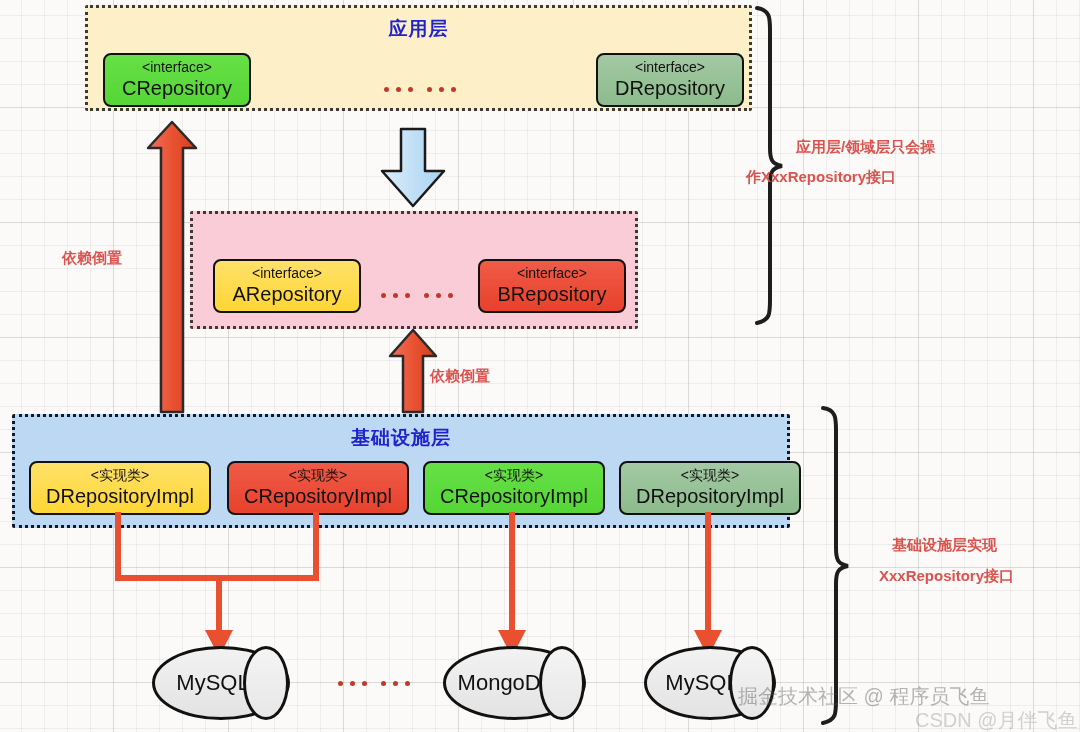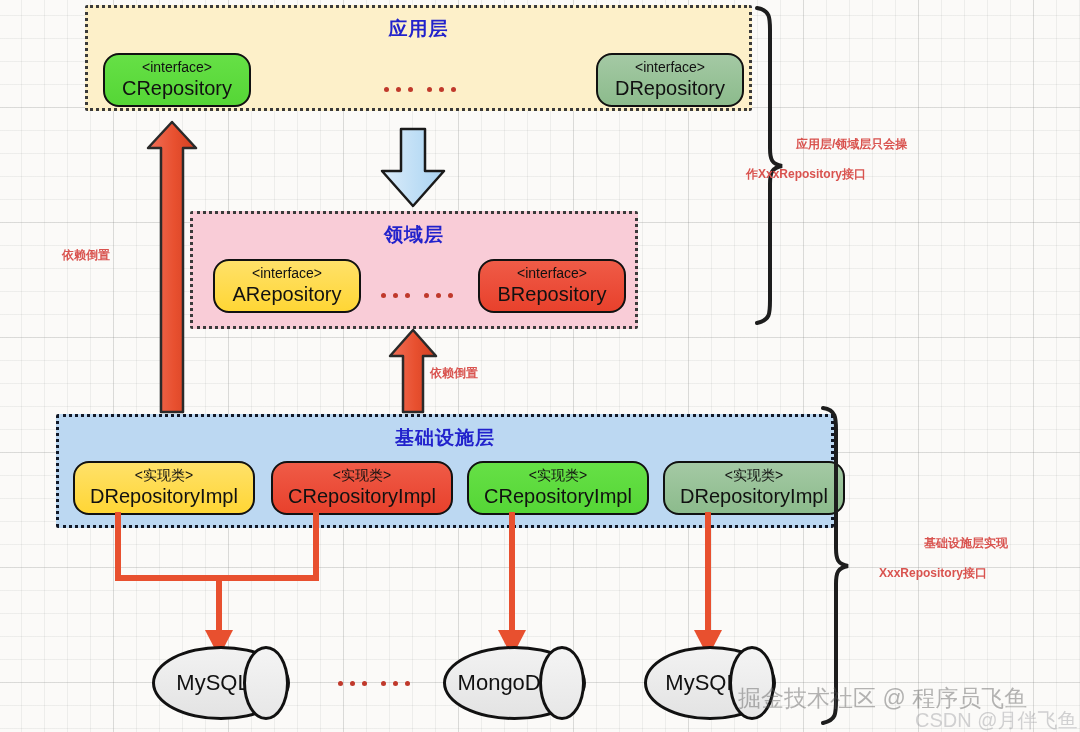--- a/index.html
+++ b/index.html
@@ -30,57 +30,57 @@
   .app-layer{
     left:85px;top:5px;width:667px;height:106px;
     background:#fdf0c9;border:3px dotted #3a3a3a;border-radius:2px;
   }
   .domain-layer{
     left:190px;top:211px;width:448px;height:118px;
     background:#f9ccd7;border:3px dotted #3a3a3a;border-radius:2px;
   }
   .infra-layer{
     left:12px;top:414px;width:778px;height:114px;
-    background:#bcd8f2;border:3px dotted #111827;border-radius:2px;margin-left:44px;
+    background:#bcd8f2;border:3px dotted #111827;border-radius:2px;
   }
   .node{
     position:absolute;box-sizing:border-box;
-    border:2.5px solid #111;border-radius:16px;
+    border:2.5px solid #111;border-radius:8px;
     display:flex;flex-direction:column;align-items:center;justify-content:center;
     font-size:15px;color:#111;line-height:1.25;text-align:right;
   }
   .node .l1{font-size:14px;}
   .node .l2{font-size:20px;}
   .green-bright{background:linear-gradient(#66e046,#55d636);}
   .green-sage{background:linear-gradient(#a4c9a4,#8cbb8c);}
   .yellow{background:linear-gradient(#ffe169,#ffd635);}
   .red{background:linear-gradient(#ef5b47,#e8412c);}
   .dots{
     position:absolute;display:flex;gap:14px;align-items:center;
   }
   .dotgrp{display:flex;gap:7px;}
   .dot{width:5px;height:5px;border-radius:50%;background:#c0392b;}
   .note{
-    position:absolute;color:#d9534f;font-weight:bold;font-size:12px;
+    position:absolute;color:#d9534f;font-weight:bold;font-size:15px;
     line-height:1.45;white-space:nowrap;
   }
   .db{
     position:absolute;box-sizing:border-box;
     background:linear-gradient(#f2f2f2,#e3e3e3);
     border:3px solid #111;border-radius:50%/50%;
     display:flex;align-items:center;justify-content:center;
   }
   .db span{font-size:22px;color:#111;margin-right:16px;}
   .db::after{
     content:"";position:absolute;right:-2px;top:-3px;bottom:-3px;
     width:40px;border:3px solid #111;border-radius:50%;
     background:linear-gradient(#f4f4f4,#e7e7e7);
   }
   .watermark{
-    position:absolute;color:rgba(90,90,90,.45);font-size:23px;white-space:nowrap;text-align:right;
+    position:absolute;color:rgba(90,90,90,.45);font-size:20px;white-space:nowrap;text-align:right;
   }
   .watermark2{
     position:absolute;color:rgba(140,140,145,.38);font-size:20px;white-space:nowrap;
   }
   svg.overlay{position:absolute;inset:0;width:1080px;height:732px;pointer-events:none;}
 </style>
 </head>
 <body>
 
 <div id="grid"></div>
@@ -106,21 +106,20 @@
       </div>
     <div class="dotgrp">
         <i class="dot"></i>
         <i class="dot"></i>
         <i class="dot"></i>
       </div>
   </div>
 </div>
 
 <div class="layer domain-layer">
-  <div class="layer-title">领域层</div>
 
   <div class="node yellow" style="left:20px;top:45px;width:148px;height:54px;">
     <div class="l1">&lt;interface&gt;</div>
     <div class="l2">ARepository</div>
   </div>
 
   <div class="node red" style="left:285px;top:45px;width:148px;height:54px;">
     <div class="l1">&lt;interface&gt;</div>
     <div class="l2">BRepository</div>
   </div>
@@ -215,21 +214,21 @@
              C838,568 836,572 836,584 L836,700 C836,714 836,720 823,723"></path>
   </g>
 </svg>
 
 <div class="note" style="left:62px;top:247px;">依赖倒置</div>
 <div class="note" style="left:430px;top:365px;">依赖倒置</div>
 
 <div class="note" style="left:796px;top:136px;">应用层/领域层只会操</div>
 <div class="note" style="left:746px;top:166px;">作XxxRepository接口</div>
 
-<div class="note" style="left:924px;top:535px;">基础设施层实现</div>
+<div class="note" style="left:892px;top:535px;font-family:Liberation Serif, serif;">基础设施层实现</div>
 <div class="note" style="left:879px;top:565px;">XxxRepository接口</div>
 
 <div class="db" style="left:152px;top:646px;width:138px;height:74px;">
   <span>MySQL</span>
 </div>
 
 <div class="db" style="left:443px;top:646px;width:143px;height:74px;">
   <span>MongoDB</span>
 </div>
 

